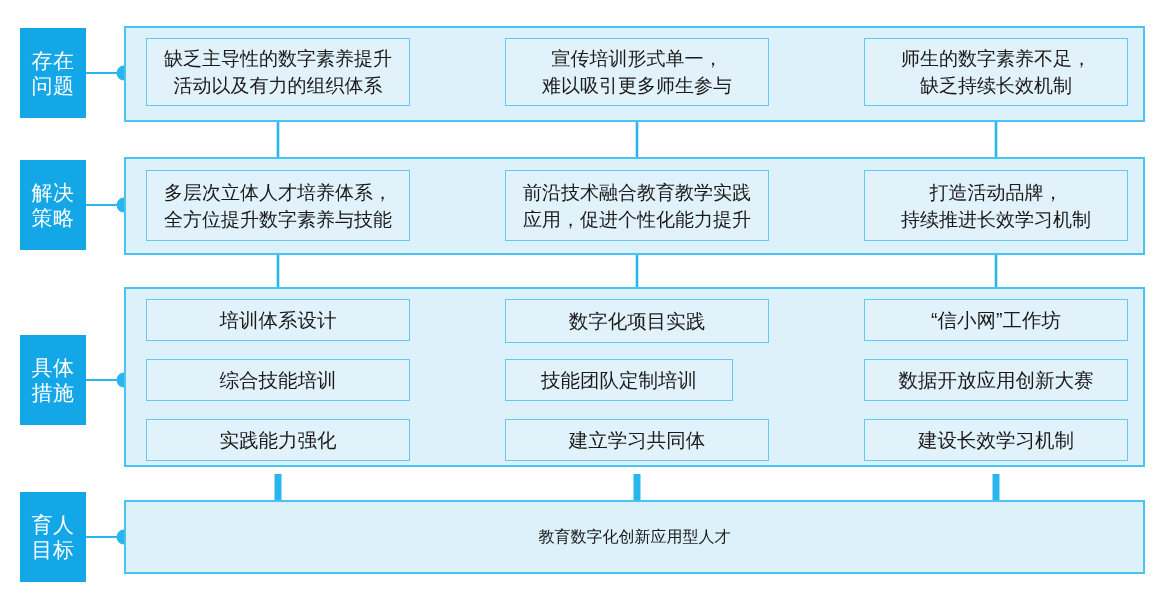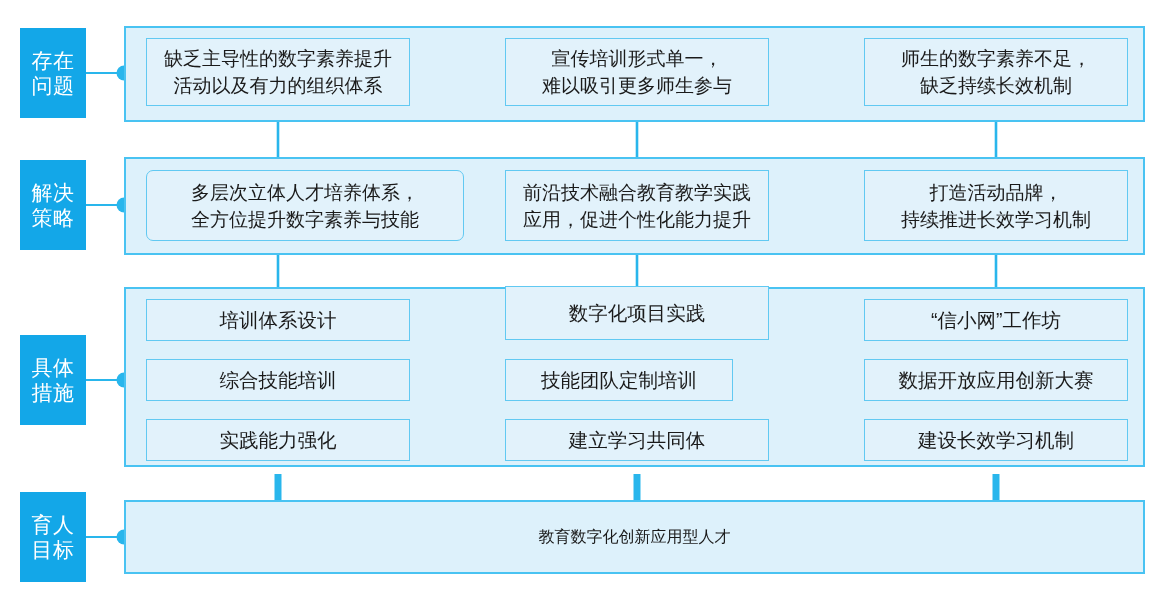--- a/index.html
+++ b/index.html
@@ -158,21 +158,21 @@
     <span class="txt">宣传培训形式单一，
 难以吸引更多师生参与</span>
   </div>
   <div class="inner-box" style="left:864px; top:38px; width:264px; height:68px;">
     <span class="txt">师生的数字素养不足，
 缺乏持续长效机制</span>
   </div>
 
   <div class="band" style="top:157px; height:98px;"></div>
 
-  <div class="inner-box" style="left:146px; top:170px; width:318px; height:71px;border-radius:7px;">
+  <div class="inner-box" style="left:146px; top:170px; width:264px; height:71px;">
     <span class="txt">多层次立体人才培养体系，
 全方位提升数字素养与技能</span>
   </div>
   <div class="inner-box" style="left:505px; top:170px; width:264px; height:71px;">
     <span class="txt">前沿技术融合教育教学实践
 应用，促进个性化能力提升</span>
   </div>
   <div class="inner-box" style="left:864px; top:170px; width:264px; height:71px;">
     <span class="txt">打造活动品牌，
 持续推进长效学习机制</span>
@@ -183,21 +183,21 @@
   <div class="inner-box single" style="left:146px; top:299px; width:264px; height:42px;">
     <span class="txt">培训体系设计</span>
   </div>
   <div class="inner-box single" style="left:146px; top:359px; width:264px; height:42px;">
     <span class="txt">综合技能培训</span>
   </div>
   <div class="inner-box single" style="left:146px; top:419px; width:264px; height:42px;">
     <span class="txt">实践能力强化</span>
   </div>
 
-  <div class="inner-box single" style="left:505px; top:286px; width:264px; height:54px;">
+  <div class="inner-box single" style="left:505px; top:299px; width:264px; height:44px;">
     <span class="txt">数字化项目实践</span>
   </div>
   <div class="inner-box single" style="left:505px; top:359px; width:228px; height:42px;">
     <span class="txt">技能团队定制培训</span>
   </div>
   <div class="inner-box single" style="left:505px; top:419px; width:264px; height:42px;">
     <span class="txt">建立学习共同体</span>
   </div>
 
   <div class="inner-box single" style="left:864px; top:299px; width:264px; height:42px;text-align:center;">

